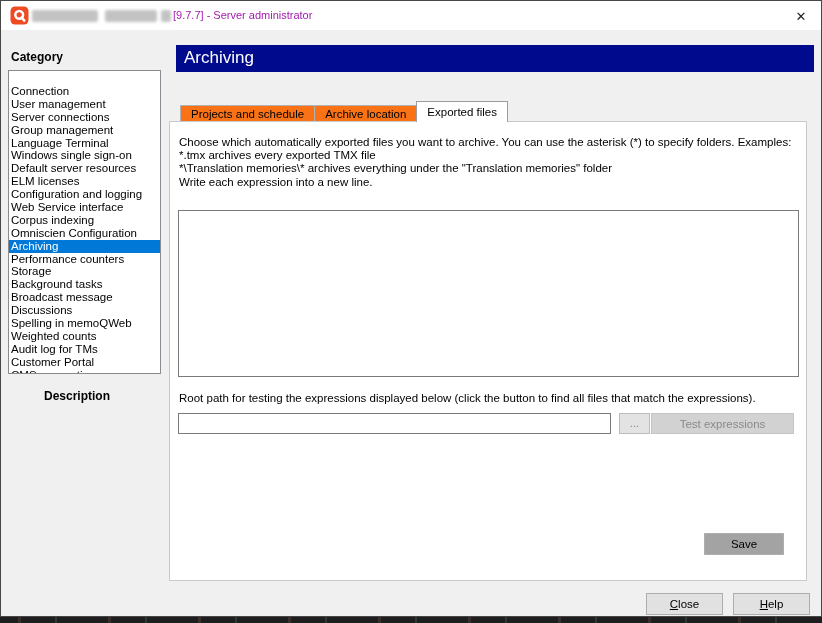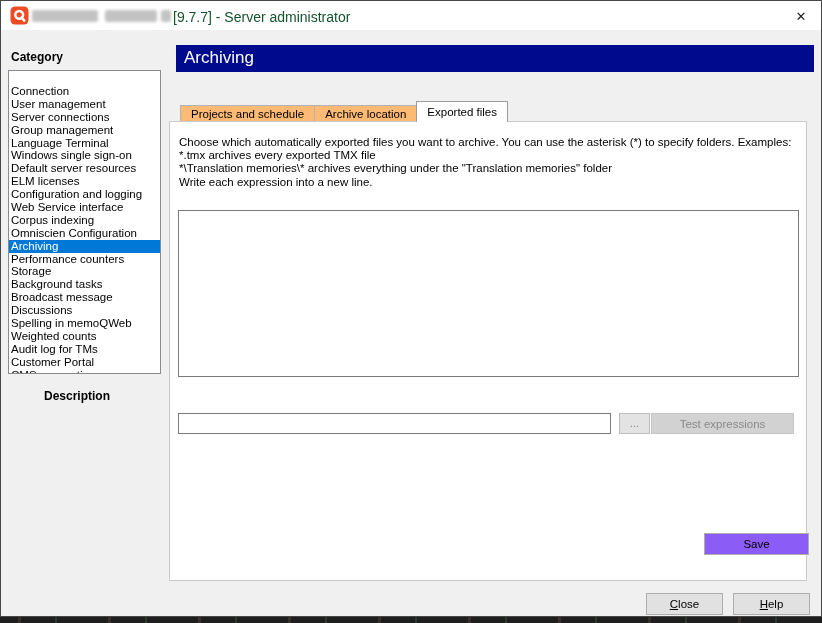--- a/index.html
+++ b/index.html
@@ -15,21 +15,21 @@
   .window {
     position:absolute; left:0; top:0; width:822px; height:617px;
     background:#f0f0f0; border:1px solid #474747;
   }
   .titlebar { position:absolute; left:0; top:0; width:100%; height:29px; background:#ffffff; }
   .logo { position:absolute; left:9px; top:5px; width:19px; height:19px; }
   .redacted { position:absolute; top:9px; height:12px; background:#c3c3c3; border-radius:2px; filter:blur(1.5px); }
   .r1 { left:31px; width:66px; }
   .r2 { left:104px; width:52px; }
   .r3 { left:160px; width:10px; }
-  .title-text { position:absolute; left:172px; top:8px; font-size:14px; color:#14532d; white-space:nowrap; }
+  .title-text { position:absolute; left:172px; top:8px; font-size:11px; color:#a21caf; white-space:nowrap; }
   .close-btn {
     position:absolute; right:7px; top:4px; width:26px; height:22px;
     display:flex; align-items:center; justify-content:center;
     font-size:13px; color:#222; cursor:pointer;
   }
 
   
   .cat-label  { position:absolute; left:10px; top:49px;  font-size:12px; font-weight:bold; color:#000;text-align:center; }
   .desc-label { position:absolute; left:10px; top:388px; font-size:12px; font-weight:bold; color:#000;padding-left:33px; }
   .listbox {
@@ -48,21 +48,21 @@
   }
 
   
   .header {
     position:absolute; left:175px; top:44px; width:638px; height:27px;
     background:var(--header-blue,#000a8c); color:#fff;
     font-size:17px; line-height:26px; padding-left:8px;
   }
   .tabstrip { position:absolute; left:179px; top:100px; height:21px; display:flex; align-items:flex-end; z-index:3; }
   .tab {
-    height:16px; margin-bottom:1px; padding:0 10px; background:#fdba74;
+    height:16px; margin-bottom:1px; padding:0 10px; background:#f97316;
     border:1px solid #b2b2b2; border-bottom:none;
     font-size:11.5px; display:flex; align-items:center; color:#000; cursor:default; white-space:nowrap;
   }
   .tab + .tab { margin-left:-1px; }
   .tab.active {
     height:21px; margin-bottom:0; background:#fff; border-color:#9c9c9c;
     position:relative; z-index:4;
   }
   .page {
     position:absolute; left:168px; top:120px; width:638px; height:460px;
@@ -83,22 +83,22 @@
   button { font-family:"Liberation Sans", sans-serif; }
   .browse {
     position:absolute; left:449px; top:291px; width:31px; height:21px;
     background:#e3e3e3; border:1px solid #bcbcbc; color:#8a8a8a; font-size:11.5px; line-height:1;
   }
   .testbtn {
     position:absolute; left:481px; top:291px; width:143px; height:21px;
     background:#d2d2d2; border:1px solid #c5c5c5; color:#8a8a8a; font-size:11.5px;
   }
   .savebtn {
-    position:absolute; left:534px; top:411px; width:105px; height:22px;
-    background:#8b5cf6; border:1px solid #aeaeae; color:#000; font-size:11.5px; cursor:pointer;
+    position:absolute; left:534px; top:411px; width:80px; height:22px;
+    background:#a3a3a3; border:1px solid #aeaeae; color:#000; font-size:11.5px; cursor:pointer;
   }
   .footer-btn {
     position:absolute; top:592px; width:77px; height:22px;
     background:#e1e1e1; border:1px solid #adadad; color:#000; font-size:11.5px; cursor:pointer;
   }
   .close-footer { left:645px; }
   .help-footer  { left:732px; }
 
   
   .desktop-strip {
@@ -160,20 +160,21 @@
     <div class="header">Archiving</div>
     <div class="tabstrip">
         <div class="tab">Projects and schedule</div>
         <div class="tab">Archive location</div>
         <div class="tab active">Exported files</div>
       </div>
 
     <div class="page">
       <div class="instructions"><div>Choose which automatically exported files you want to archive. You can use the asterisk (*) to specify folders. Examples:</div><div>*.tmx archives every exported TMX file</div><div>*\Translation memories\* archives everything under the "Translation memories" folder</div><div>Write each expression into a new line.</div></div>
       <textarea class="expr" spellcheck="false" style=""></textarea>
+      <div class="rootlabel">Root path for testing the expressions displayed below (click the button to find all files that match the expressions).</div>
       <input class="rootinput" type="text" value="" style="">
       <button class="browse">...</button>
       <button class="testbtn" disabled="">Test expressions</button>
       <button class="savebtn">Save</button>
     </div>
 
     <button class="footer-btn close-footer"><u>C</u>lose</button>
     <button class="footer-btn help-footer"><u>H</u>elp</button>
   </div>
 

